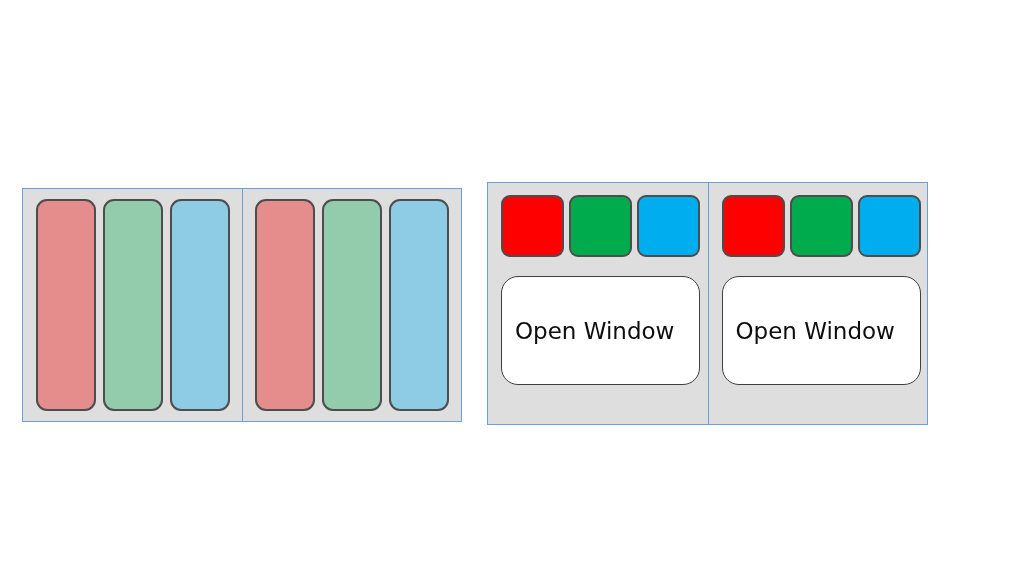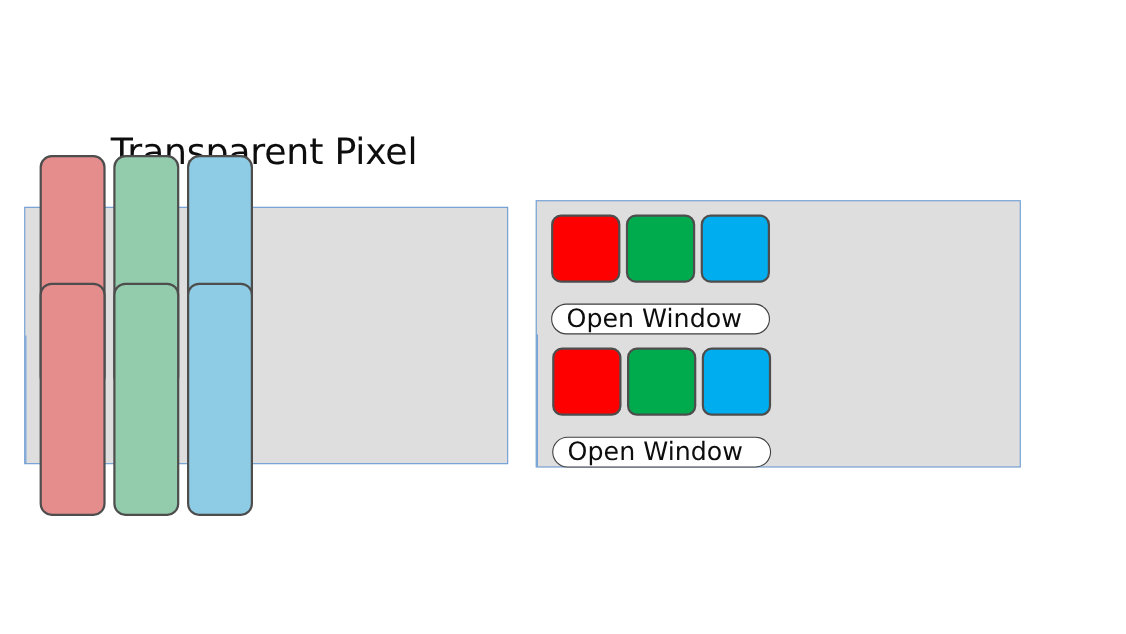--- a/index.html
+++ b/index.html
@@ -47,21 +47,20 @@
     line-height: 40px;
   }
 
   
   .panel {
     position: absolute;
     background: #dedede;
     border: 1.5px solid #6e9ed6;
     box-sizing: border-box;
     display: flex;
-    flex-direction: column;
   }
   #panel-pixel {
     left: 22px;
     top: 188px;
     width: 440px;
     height: 234px;
   }
   #panel-window {
     left: 487px;
     top: 182px;
@@ -141,21 +140,20 @@
     font-size: 23px;
     color: #0d0d0d;
     white-space: nowrap;
   }
 </style>
 </head>
 <body>
 
 <div class="stage">
 
-  <div class="group-title" id="title-pixel">Transparent Pixel</div>
 
   <div class="panel" id="panel-pixel">
 
     <div class="panel-half left-half">
       <div class="pixel-strip">
         <div class="pixel-bar" style="background:#e58c8c"></div>
         <div class="pixel-bar" style="background:#93cbad"></div>
         <div class="pixel-bar" style="background:#8ecbe4"></div>
       </div>
     </div>

